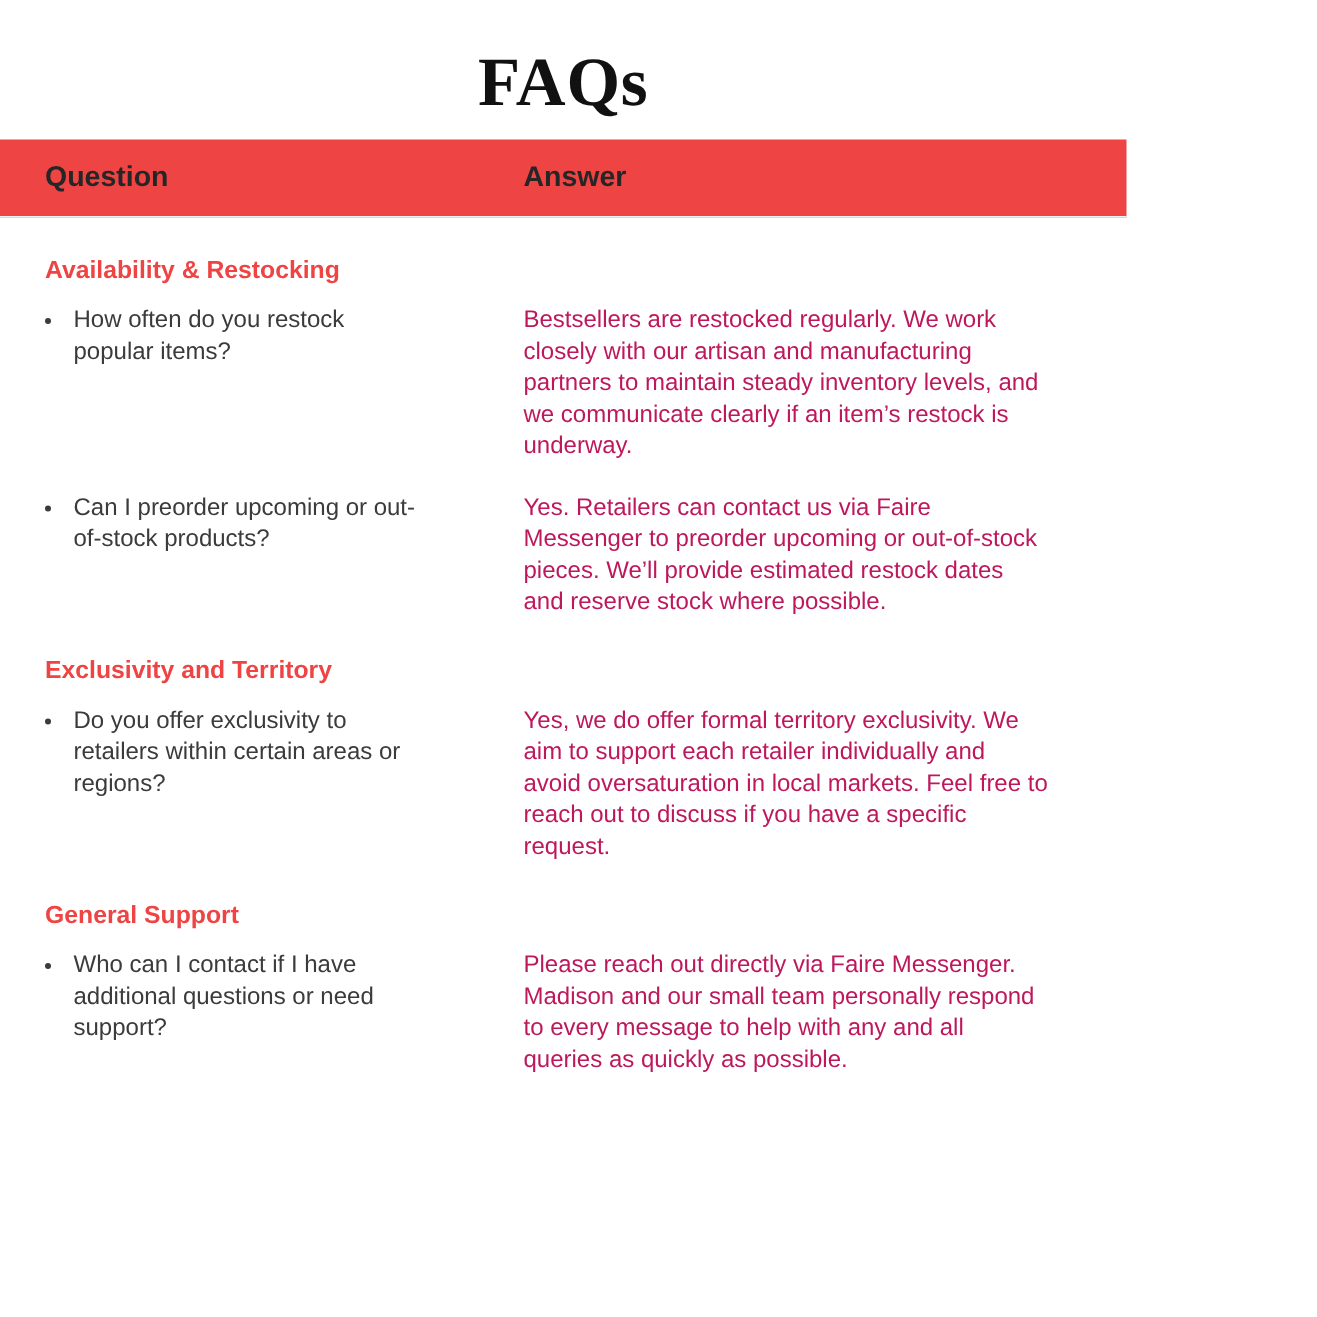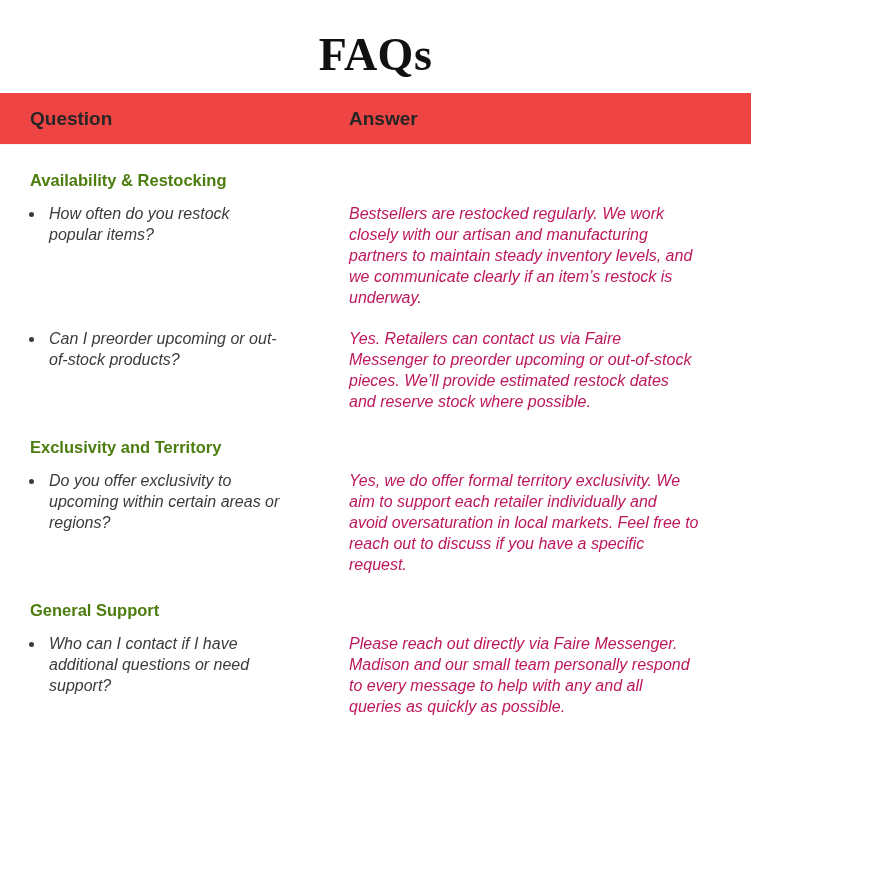--- a/index.html
+++ b/index.html
@@ -46,28 +46,27 @@
   }
 
   
   .faq-body { display: block; }
   .faq-section { margin-top: 26px; }
   .section-heading {
     margin: 0 0 13px 0;
     padding: 0 52px 0 30px;
     font-size: 16.5px;
     font-weight: 700;
-    color: #4d7c0f;
+    color: #ef4444;
   }
   .faq-row {
     display: grid;
     grid-template-columns: 319px 1fr;
     padding: 0 52px 0 30px;
     margin-bottom: 20px;
-    font-style: italic;
   }
   .q-list {
     margin: 0;
     padding-left: 15px;
     list-style: disc outside;
   }
   .q-item {
     font-size: 16px;
     line-height: 21px;
     color: #3b3b3b;
@@ -125,21 +124,21 @@
             </ul>
           </div>
           <div class="a-cell">Yes. Retailers can contact us via Faire Messenger to preorder upcoming or out-of-stock pieces. We’ll provide estimated restock dates and reserve stock where possible.</div>
         </div>
       </section>
       <section class="faq-section">
         <h2 class="section-heading">Exclusivity and Territory</h2>
         <div class="faq-row">
           <div class="q-cell">
             <ul class="q-list">
-              <li class="q-item">Do you offer exclusivity to upcoming within certain areas or regions?</li>
+              <li class="q-item">Do you offer exclusivity to retailers within certain areas or regions?</li>
             </ul>
           </div>
           <div class="a-cell">Yes, we do offer formal territory exclusivity. We aim to support each retailer individually and avoid oversaturation in local markets. Feel free to reach out to discuss if you have a specific request.</div>
         </div>
       </section>
       <section class="faq-section">
         <h2 class="section-heading">General Support</h2>
         <div class="faq-row">
           <div class="q-cell">
             <ul class="q-list">

